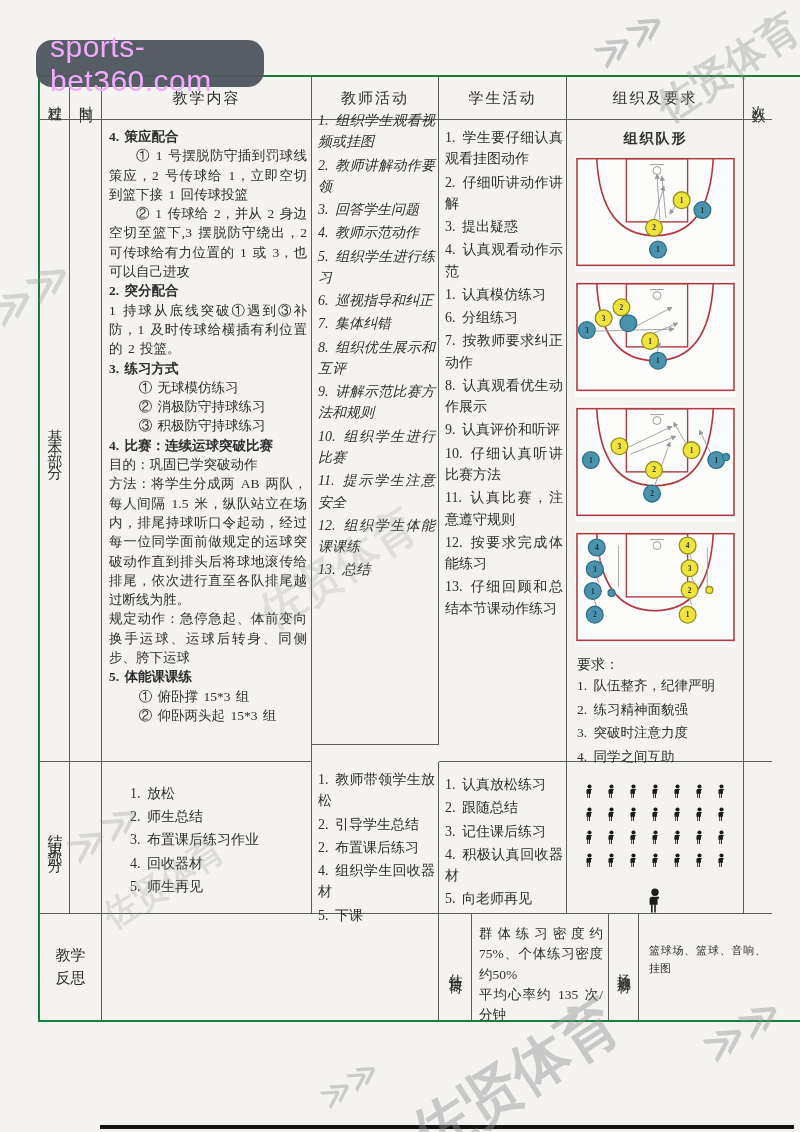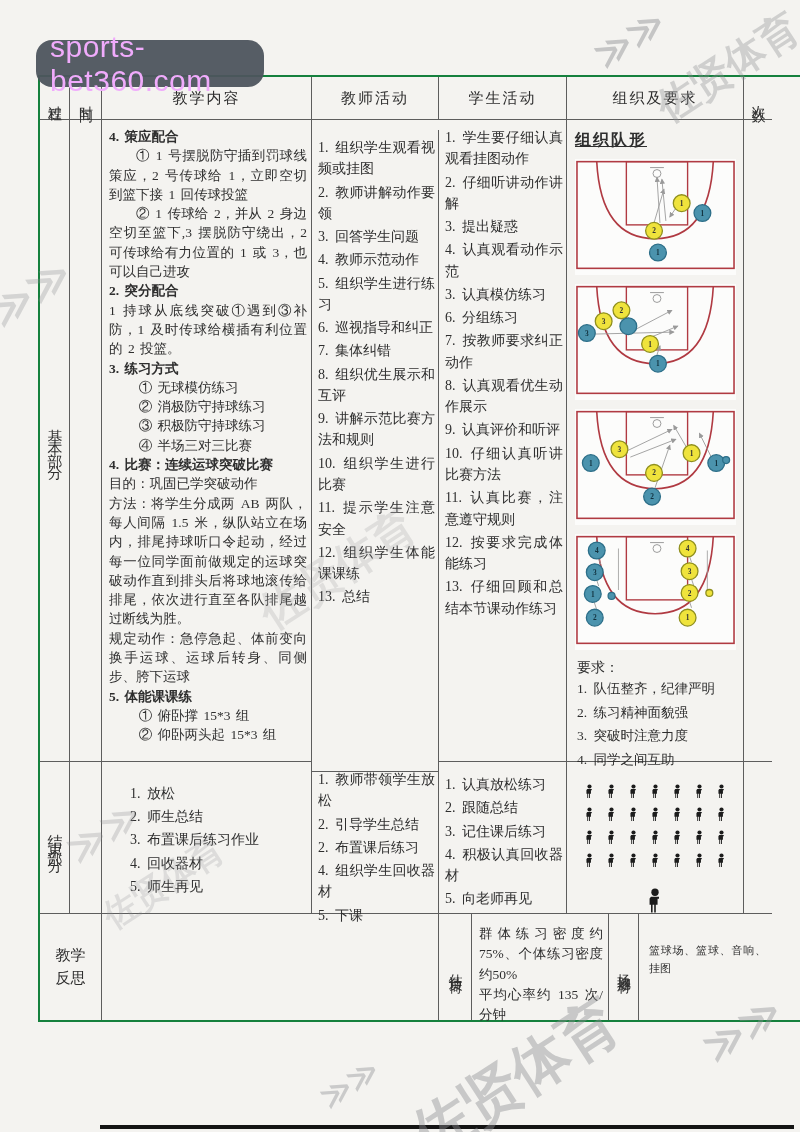--- a/index.html
+++ b/index.html
@@ -49,21 +49,21 @@
   
   .tcell{padding:7px 4px 0 7px;font-size:13.5px;line-height:1.43;text-align:justify;}
   .lcell{padding:7px 3px 0 6px;font-size:14px;line-height:1.52;text-align:justify;}
   .li{margin:0 0 2px 0;word-spacing:3px;}
   .p{word-spacing:2px;}
   .pb{font-weight:bold;word-spacing:2px;}
   .pi1{text-indent:2em;word-spacing:2px;}
   .pi2{padding-left:2.2em;word-spacing:2px;}
   
   .orgcell{padding:6px 7px 0 8px;font-size:13.5px;}
-  .org-title{font-weight:bold;font-size:16px;letter-spacing:2px;margin:4px 0 8px 0;text-decoration:underline;}
+  .org-title{font-weight:bold;text-align:center;font-size:14px;letter-spacing:2px;margin:4px 0 8px 0;}
   .diagram{margin:0 0 9px 0;background:#fcfcfb;}
   .req-title{margin:8px 0 2px 2px;font-size:14px;}
   .req .li{margin-bottom:3px;}
   
   .center-v{display:flex;flex-direction:column;justify-content:center;}
   
   #formation{padding-top:22px;display:flex;flex-direction:column;align-items:center;}
   .frow{display:flex;gap:13px;justify-content:center;margin-bottom:8px;}
   .person{display:inline-block;line-height:0;}
   #leader{margin-top:12px;}
@@ -120,50 +120,49 @@
   <div class="cell tcell" id="basic-content" style="left:62px;top:43px;width:210px;height:642px;">
       <div class="pb">4. 策应配合</div>
       <div class="pi1">① 1 号摆脱防守插到罚球线策应，2 号传球给 1，立即空切到篮下接 1 回传球投篮</div>
       <div class="pi1">② 1 传球给 2，并从 2 身边空切至篮下,3 摆脱防守绕出，2 可传球给有力位置的 1 或 3，也可以自己进攻</div>
       <div class="pb">2. 突分配合</div>
       <div class="p">1 持球从底线突破①遇到③补防，1 及时传球给横插有利位置的 2 投篮。</div>
       <div class="pb">3. 练习方式</div>
       <div class="pi2">① 无球模仿练习</div>
       <div class="pi2">② 消极防守持球练习</div>
       <div class="pi2">③ 积极防守持球练习</div>
-      <div class="pi2">④ 半场三对三比赛</div>
       <div class="pb">4. 比赛：连续运球突破比赛</div>
       <div class="p">目的：巩固已学突破动作</div>
       <div class="p">方法：将学生分成两 AB 两队，每人间隔 1.5 米，纵队站立在场内，排尾持球听口令起动，经过每一位同学面前做规定的运球突破动作直到排头后将球地滚传给排尾，依次进行直至各队排尾越过断线为胜。</div>
       <div class="p">规定动作：急停急起、体前变向换手运球、运球后转身、同侧步、胯下运球</div>
       <div class="pb">5. 体能课课练</div>
       <div class="pi2">① 俯卧撑 15*3 组</div>
       <div class="pi2">② 仰卧两头起 15*3 组</div>
     </div>
-  <div class="cell lcell" id="basic-teacher" style="left:272px;top:53px;width:127px;height:642px;">
+  <div class="cell lcell" id="basic-teacher" style="left:272px;top:26px;width:127px;height:642px;font-style:italic;">
       <div class="li">1. 组织学生观看视频或挂图</div>
       <div class="li">2. 教师讲解动作要领</div>
       <div class="li">3. 回答学生问题</div>
       <div class="li">4. 教师示范动作</div>
       <div class="li">5. 组织学生进行练习</div>
       <div class="li">6. 巡视指导和纠正</div>
       <div class="li">7. 集体纠错</div>
       <div class="li">8. 组织优生展示和互评</div>
       <div class="li">9. 讲解示范比赛方法和规则</div>
       <div class="li">10. 组织学生进行比赛</div>
       <div class="li">11. 提示学生注意安全</div>
       <div class="li">12. 组织学生体能课课练</div>
       <div class="li">13. 总结</div>
     </div>
   <div class="cell lcell" id="basic-student" style="left:399px;top:43px;width:128px;height:642px;">
       <div class="li">1. 学生要仔细认真观看挂图动作</div>
       <div class="li">2. 仔细听讲动作讲解</div>
       <div class="li">3. 提出疑惑</div>
       <div class="li">4. 认真观看动作示范</div>
-      <div class="li">3. 认真模仿练习</div>
+      <div class="li">1. 认真模仿练习</div>
       <div class="li">6. 分组练习</div>
       <div class="li">7. 按教师要求纠正动作</div>
       <div class="li">8. 认真观看优生动作展示</div>
       <div class="li">9. 认真评价和听评</div>
       <div class="li">10. 仔细认真听讲比赛方法</div>
       <div class="li">11. 认真比赛，注意遵守规则</div>
       <div class="li">12. 按要求完成体能练习</div>
       <div class="li">13. 仔细回顾和总结本节课动作练习</div>
     </div>
   <div class="cell orgcell" style="left:527px;top:43px;width:177px;height:642px;">

